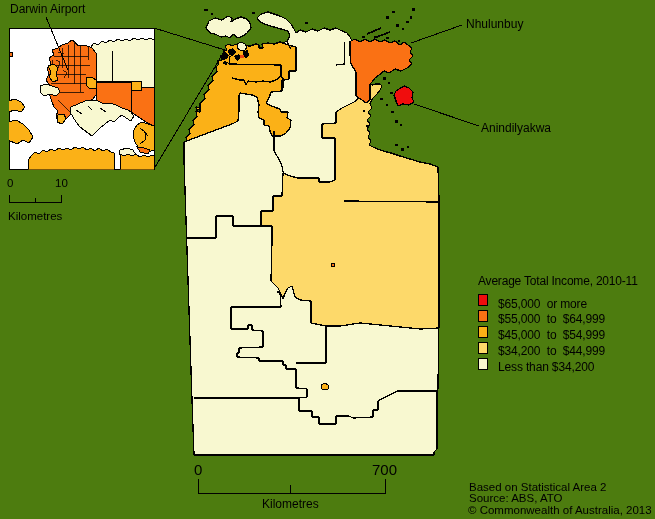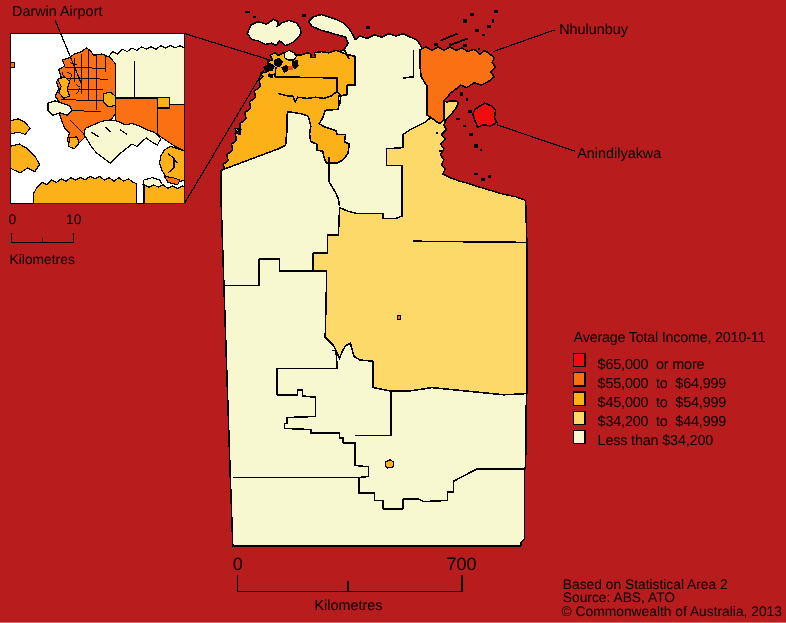--- a/index.html
+++ b/index.html
@@ -1,16 +1,16 @@
 <!DOCTYPE html>
 <html><head>
 <meta charset="utf-8">
 <style>
 html,body{margin:0;padding:0;background:#fff;}
-#page{position:relative;width:655px;height:519px;background:#b91c1c;overflow:hidden;
+#page{position:relative;width:655px;height:519px;background:#4d7c0f;overflow:hidden;
 font-family:"Liberation Sans",sans-serif;}
 svg{position:absolute;left:0;top:0;}
 text{font-family:"Liberation Sans",sans-serif;fill:#000;}
 </style>
 </head>
 <body>
 <div id="page">
 <svg width="655" height="519" viewBox="0 0 655 519" shape-rendering="crispEdges">
 <defs>
 <clipPath id="insetclip">

